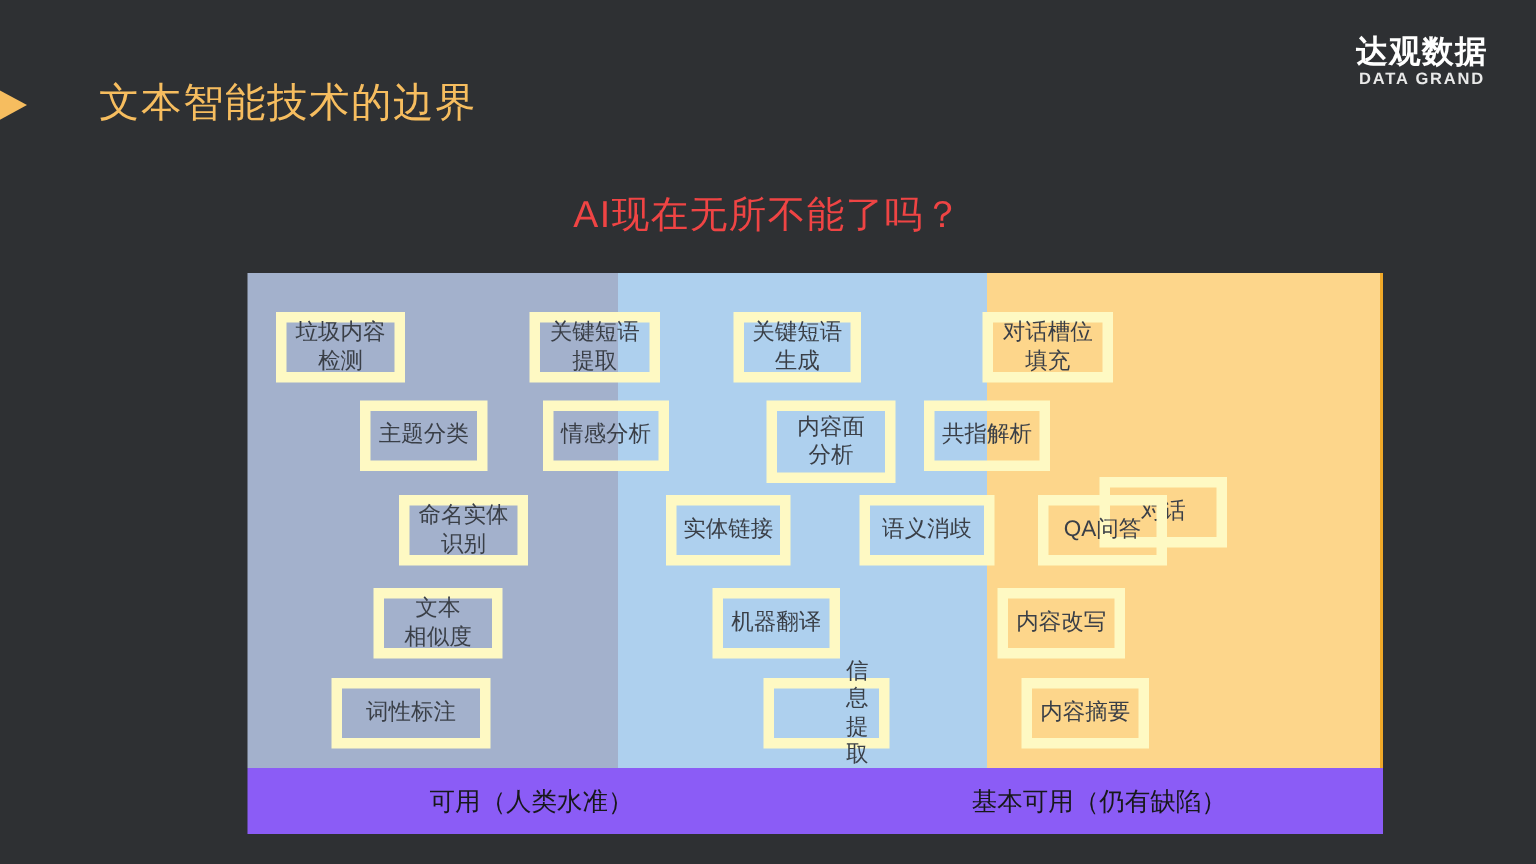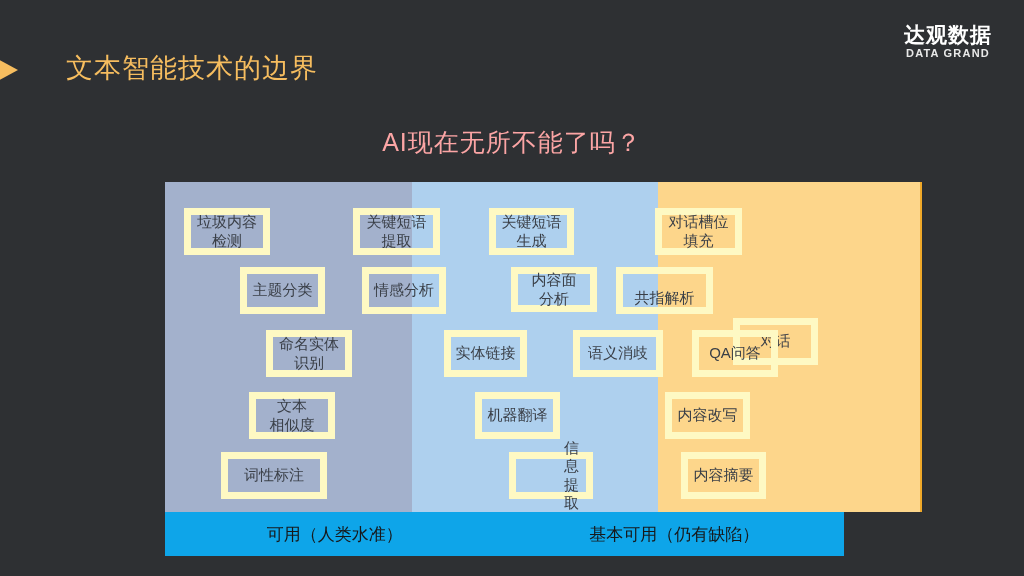--- a/index.html
+++ b/index.html
@@ -30,21 +30,21 @@
     font-size:21px;font-weight:bold;color:#ffffff;
     letter-spacing:1px;display:block;
   }
   #brand-logo .brand-en{
     font-size:11px;font-weight:bold;color:#e9e9e9;
     letter-spacing:1.2px;display:block;margin-top:3px;
   }
   
   #chart-subtitle{
     position:absolute;left:0;top:126px;width:1024px;
-    text-align:center;font-size:25px;color:#fca5a5;
+    text-align:center;font-size:25px;color:#ef4444;
     letter-spacing:1px;
   }
   
   #chart-panel{
     position:absolute;left:165px;top:182px;
     width:755px;height:330px;
     border-right:2px solid #f0a929;
   }
   .band{position:absolute;top:0;height:100%;}
   #band-usable{left:0;width:247px;background:#a3b1cc;}
@@ -59,21 +59,21 @@
     line-height:1.22;
     display:flex;align-items:center;justify-content:center;
     text-align:center;
     box-sizing:border-box;
     background:transparent;
   }
   .task-box span{display:block;white-space:pre-line;}
   
   #legend-strip{
     position:absolute;left:165px;top:512px;
-    width:679px;height:44px;background:#0ea5e9;
+    width:757px;height:44px;background:#8b5cf6;
     display:flex;
   }
   .legend-cell{
     flex:1;display:flex;align-items:center;justify-content:center;
     font-size:17px;color:#17181a;
   }
 </style>
 </head>
 <body>
 
@@ -106,25 +106,25 @@
       <div class="task-box" style="left: 490px; top: 26px; width: 87px; height: 47px;">
         <span>对话槽位
 填充</span>
       </div>
       <div class="task-box" style="left: 75px; top: 85px; width: 85px; height: 47px;">
         <span>主题分类</span>
       </div>
       <div class="task-box" style="left: 197px; top: 85px; width: 84px; height: 47px;">
         <span>情感分析</span>
       </div>
-      <div class="task-box" style="left: 346px; top: 85px; width: 86px; height: 45px;">
+      <div class="task-box" style="left: 346px; top: 85px; width: 86px; height: 55px;">
         <span>内容面
 分析</span>
       </div>
-      <div class="task-box" style="left: 451px; top: 85px; width: 97px; height: 47px; align-items: flex-end;">
+      <div class="task-box" style="left: 451px; top: 85px; width: 84px; height: 47px;">
         <span>共指解析</span>
       </div>
       <div class="task-box" style="left: 568px; top: 101px; width: 85px; height: 47px; margin-top: 35px;">
         <span>对话</span>
       </div>
       <div class="task-box" style="left: 101px; top: 148px; width: 86px; height: 47px;">
         <span>命名实体
 识别</span>
       </div>
       <div class="task-box" style="left: 279px; top: 148px; width: 83px; height: 47px;">

